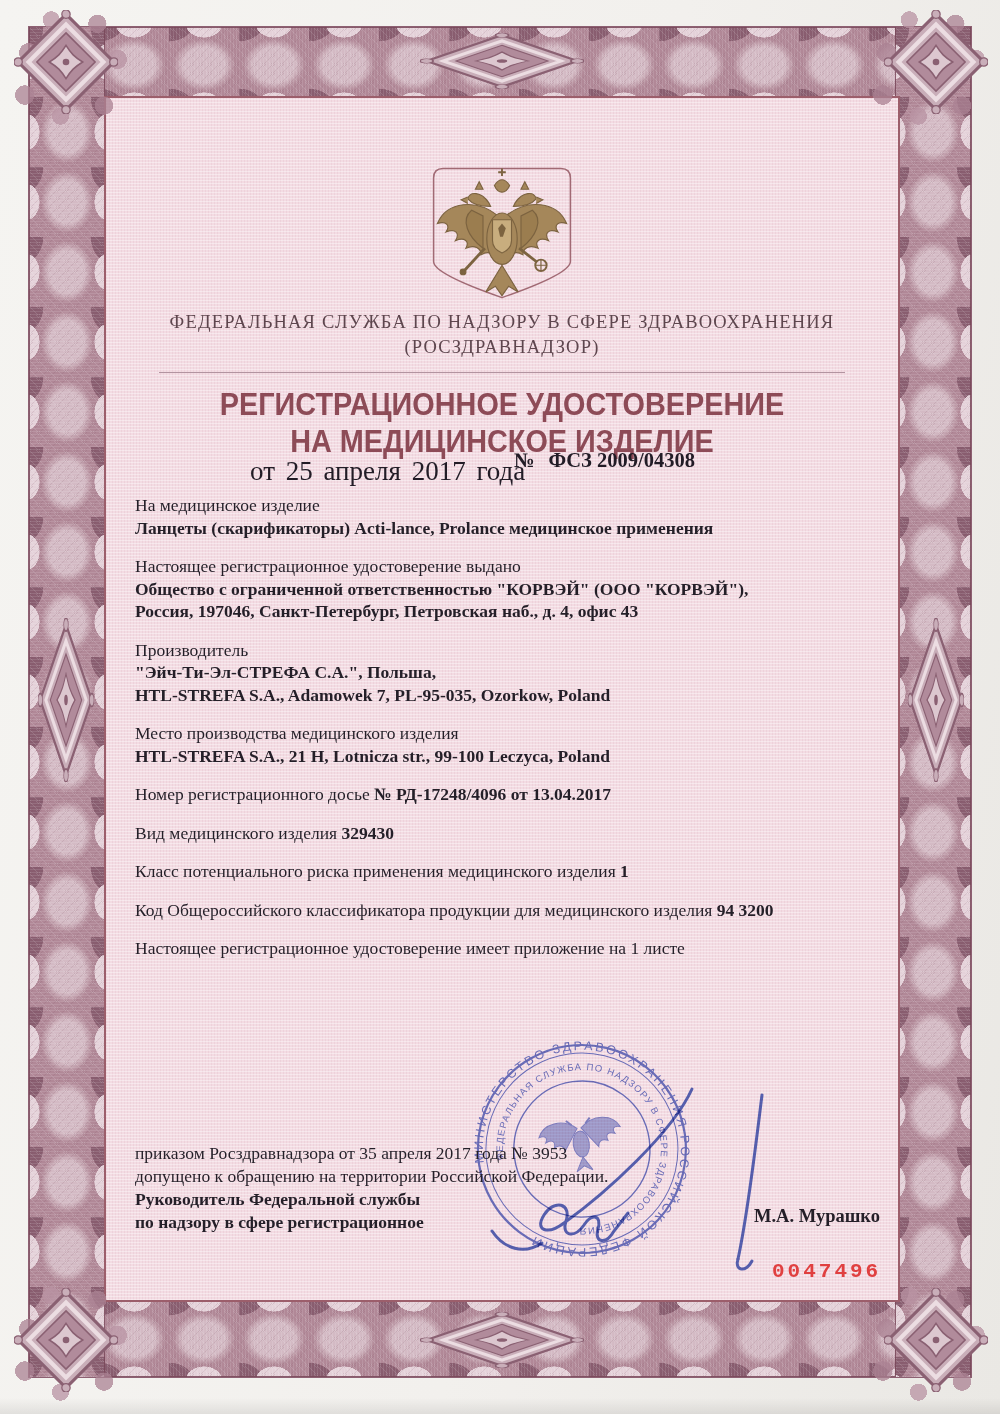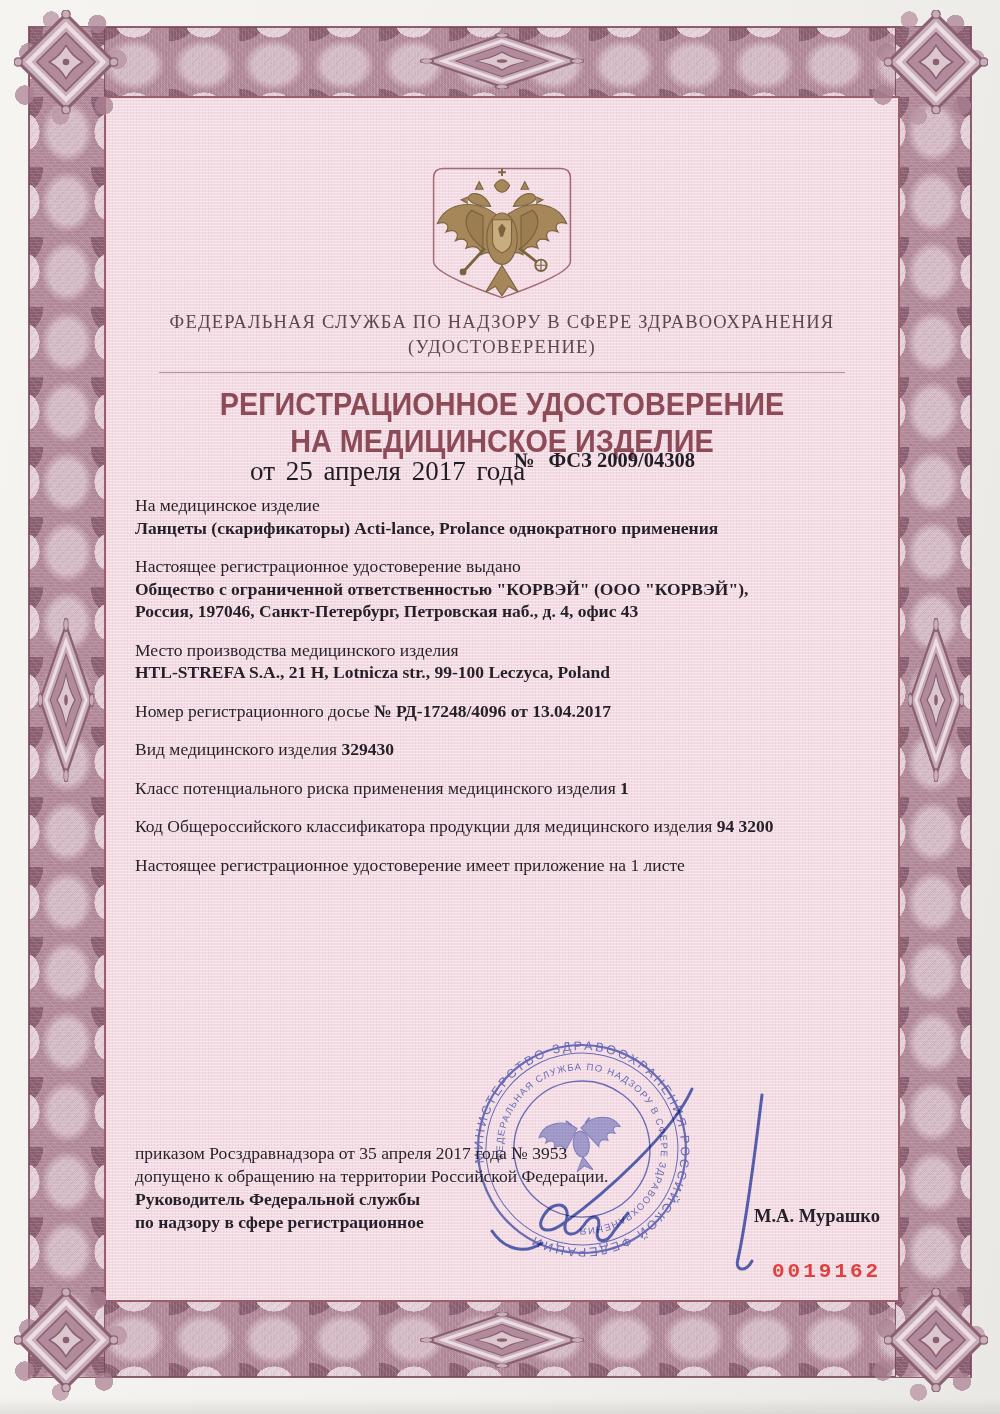--- a/index.html
+++ b/index.html
@@ -144,42 +144,47 @@
         <circle cx="121" cy="110" r="6" fill="none" stroke-width="2"></circle>
         <path d="M121,104 v12 M115,110 h12" fill="none"></path>
       </g>
       <g fill="#c8ad7e" stroke="#7c6340" stroke-width="1.2">
         <path d="M70,62 h20 v22 q0,9 -10,13 q-10,-4 -10,-13 Z"></path>
         <path d="M76,71 l4,-5 l4,5 l-3,9 h-3 Z" fill="#7c6340" stroke="none"></path>
       </g>
     </svg>
 
     <div class="agency" style="top:214px">ФЕДЕРАЛЬНАЯ СЛУЖБА ПО НАДЗОРУ В СФЕРЕ ЗДРАВООХРАНЕНИЯ</div>
-    <div class="agency" style="top:239px">(УДОСТОВЕРЕНИЕ)</div>
+    <div class="agency" style="top:239px">(РОСЗДРАВНАДЗОР)</div>
     <div class="sepline" style="top:274px"></div>
 
     <div class="cert-title" style="top:288px">
       <span class="line">РЕГИСТРАЦИОННОЕ УДОСТОВЕРЕНИЕ</span>
       <span class="line">НА МЕДИЦИНСКОЕ ИЗДЕЛИЕ</span>
     </div>
 
     <div class="date-line" style="left:144px;top:358px">от 25 апреля 2017 года</div>
     <div class="cert-number" style="left:408px;top:351px">
       <span class="nsign">№</span><span>ФСЗ 2009/04308</span>
     </div>
 
     <div class="bodyblock">
       <p>
         <span class="line">На медицинское изделие</span>
-        <span class="line b">Ланцеты (скарификаторы) Acti-lance, Prolance однократного применения</span>
+        <span class="line b">Ланцеты (скарификаторы) Acti-lance, Prolance медицинское применения</span>
       </p>
       <p>
         <span class="line">Настоящее регистрационное удостоверение выдано</span>
         <span class="line b">Общество с ограниченной ответственностью "КОРВЭЙ" (ООО "КОРВЭЙ"),</span>
         <span class="line b">Россия, 197046, Санкт-Петербург, Петровская наб., д. 4, офис 43</span>
+      </p>
+      <p>
+        <span class="line">Производитель</span>
+        <span class="line b">"Эйч-Ти-Эл-СТРЕФА С.А.", Польша,</span>
+        <span class="line b">HTL-STREFA S.A., Adamowek 7, PL-95-035, Ozorkow, Poland</span>
       </p>
       <p>
         <span class="line">Место производства медицинского изделия</span>
         <span class="line b">HTL-STREFA S.A., 21 H, Lotnicza str., 99-100 Leczyca, Poland</span>
       </p>
       <p>
         <span>Номер регистрационного досье</span>
         <span class="b">№ РД-17248/4096 от 13.04.2017</span>
       </p>
       <p>
@@ -234,21 +239,21 @@
     </svg>
 
     <div class="footerblock">
       <span class="line">приказом Росздравнадзора от 35 апреля 2017 года № 3953</span>
       <span class="line">допущено к обращению на территории Российской Федерации.</span>
       <span class="line b">Руководитель Федеральной службы</span>
       <span class="line b">по надзору в сфере регистрационное</span>
     </div>
     <div class="signer">М.А. Мурашко</div>
 
-    <div class="serial">0019162</div>
+    <div class="serial">0047496</div>
   </div>
 
   <div class="flourish" style="left:5px;top:0px"></div>
   <div class="flourish" style="left:863px;top:0px"></div>
   <div class="flourish" style="left:5px;top:1276px"></div>
   <div class="flourish" style="left:863px;top:1276px"></div>
 
   <svg class="orn" style="left:14px;top:10px" width="104" height="104" viewBox="-50 -50 100 100">
       <use href="#orn-diamond"></use>
     </svg>

